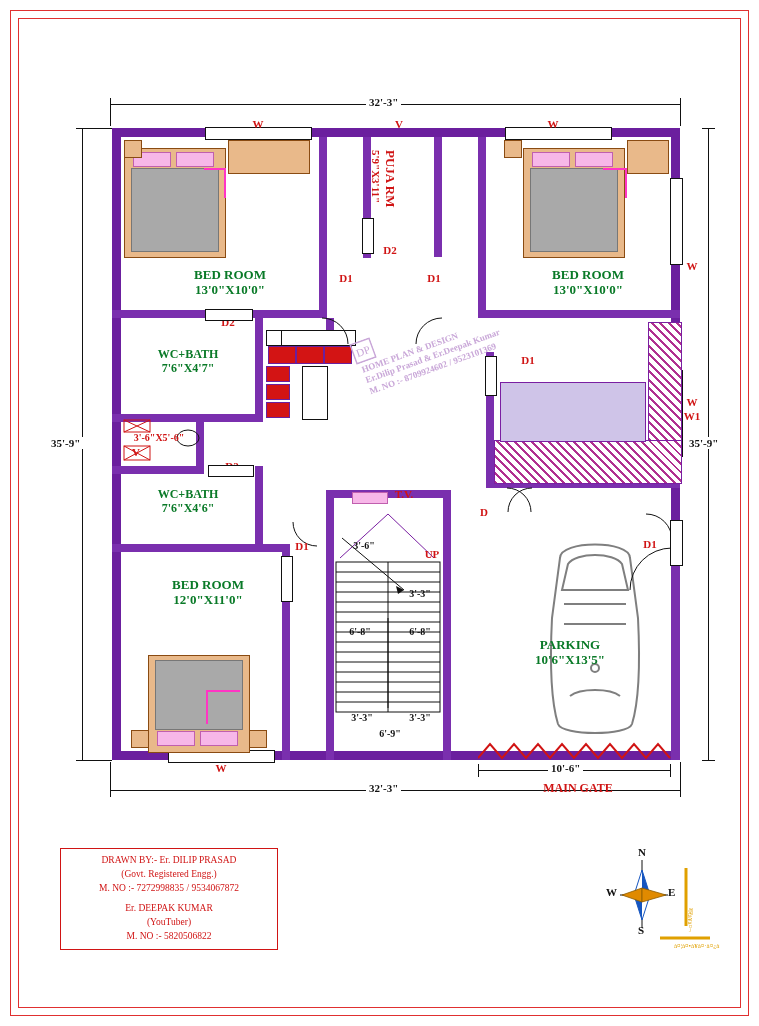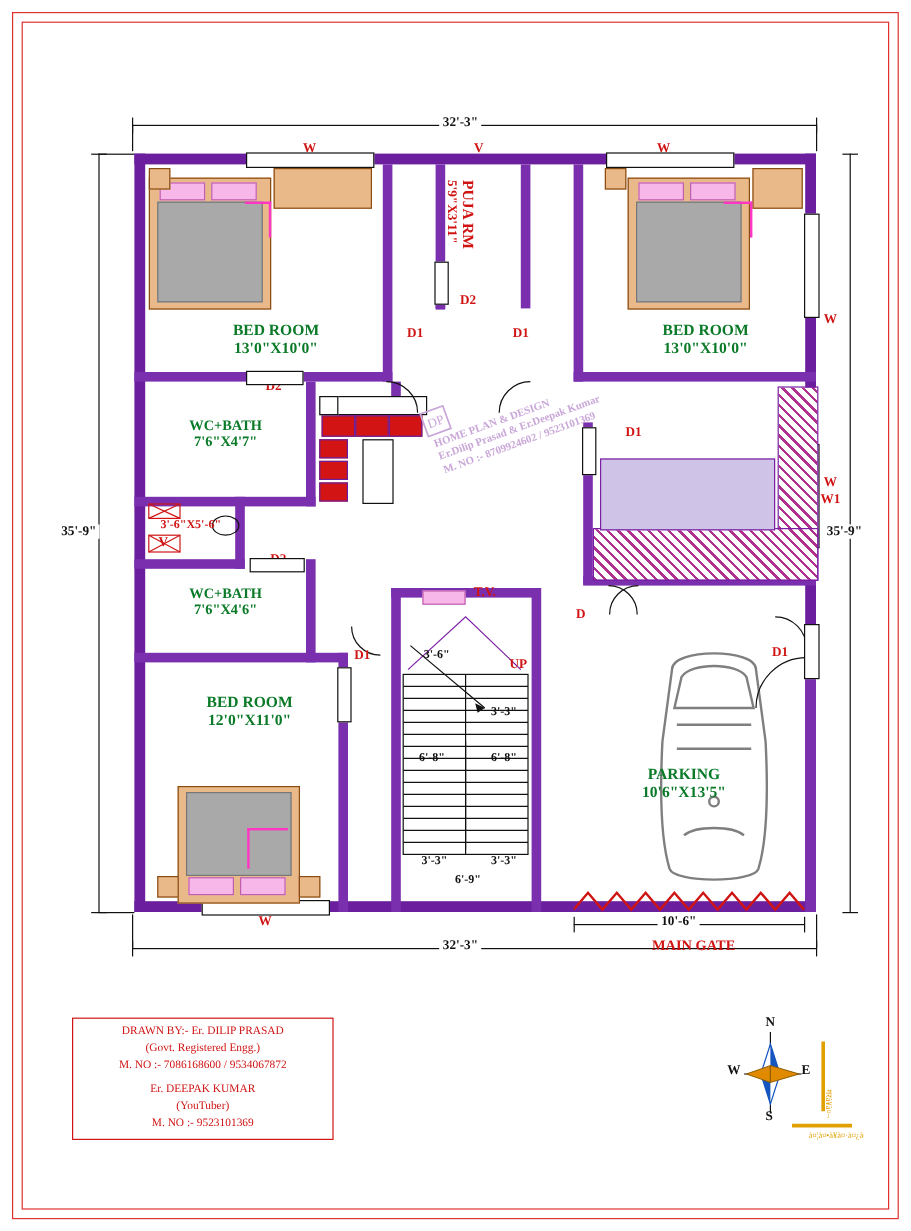--- a/index.html
+++ b/index.html
@@ -316,25 +316,25 @@
   </div>
   <svg style="position:absolute;left:352px;top:340px;width:22px;height:22px;transform:rotate(-20deg);">
     <rect x="1" y="1" width="20" height="20" fill="none" stroke="#c9a7d8" stroke-width="1.5"></rect>
     <text x="4" y="15" font-size="11" fill="#c9a7d8" font-family="Liberation Serif, serif">DP</text>
   </svg>
 
 
   <div class="infobox" style="left:60px;top:848px;width:204px;">
     <div>DRAWN BY:-  Er. DILIP PRASAD</div>
     <div>(Govt. Registered Engg.)</div>
-    <div>M. NO :- 7086168600 / 9534067872</div>
+    <div>M. NO :- 7272998835 / 9534067872</div>
     <div style="height:7px;"></div>
     <div>Er. DEEPAK KUMAR</div>
     <div>(YouTuber)</div>
-    <div>M. NO :- 9523101369</div>
+    <div>M. NO :- 5820506822</div>
   </div>
 
   <div class="compass" style="left:600px;top:848px;width:120px;height:110px;">
     <svg width="120" height="110">
       <line x1="42" y1="36" x2="42" y2="12" stroke="#111" stroke-width="1"></line>
       <line x1="42" y1="58" x2="42" y2="80" stroke="#111" stroke-width="1"></line>
       <line x1="20" y1="47" x2="34" y2="47" stroke="#111" stroke-width="1"></line>
       <line x1="52" y1="47" x2="68" y2="47" stroke="#111" stroke-width="1"></line>
       <polygon points="42,22 50,47 42,72 34,47" fill="#ffffff" stroke="#1555c0" stroke-width="1"></polygon>
       <polygon points="42,22 50,47 42,47" fill="#1555c0"></polygon>

